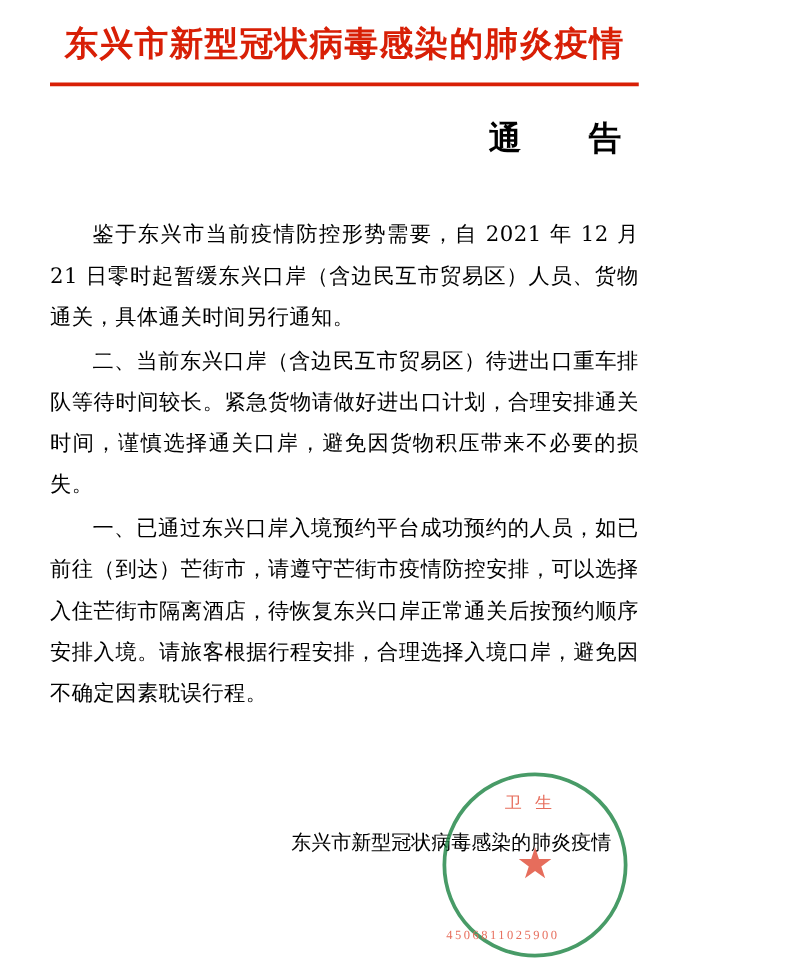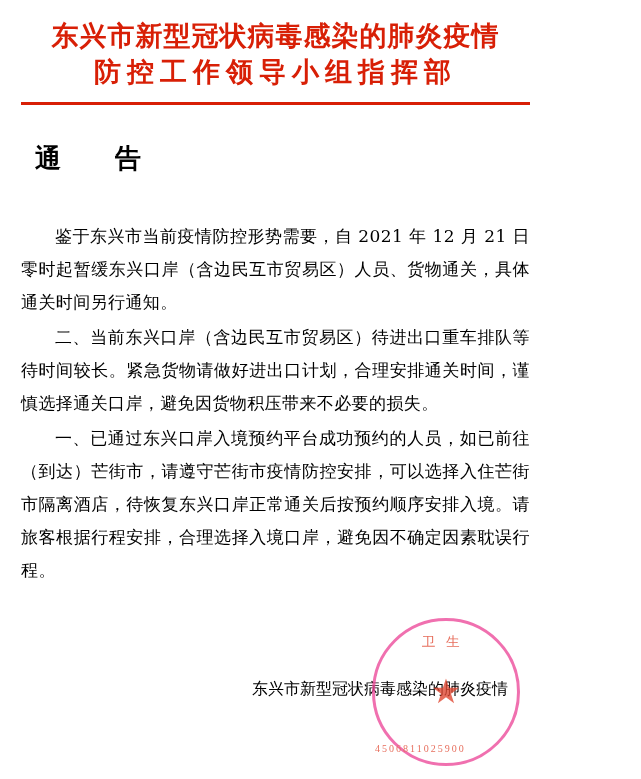--- a/index.html
+++ b/index.html
@@ -13,21 +13,21 @@
     font-family: "Liberation Serif", serif;
     color: #000000;
     position: relative;
     overflow: hidden;
   }
   .page {
     position: relative;
     width: 551px;
     height: 779px;
     box-sizing: border-box;
-    padding: 0 21px;
+    padding: 0 40px;
   }
   
   .masthead {
     padding-top: 18px;
     text-align: center;
   }
   .masthead-line {
     color: #d81f06;
     font-family: "DejaVu Serif", serif;
     font-weight: bold;
@@ -41,26 +41,26 @@
     font-size: 27px;
   }
   .red-rule {
     margin-top: 12px;
     height: 3px;
     background: #d81f06;
     width: 100%;
   }
   
   .doc-title {
-    text-align: left;
+    text-align: right;
     font-family: "DejaVu Serif", serif;
     font-weight: bold;
     font-size: 26px;
     letter-spacing: 14px;
-    margin-top: 36px;
+    margin-top: 24px;
     margin-bottom: 6px;
     text-indent: 14px;
   }
   
   .body-text {
     margin-top: 44px;
     font-family: "DejaVu Serif", serif;
     font-size: 17px;
     line-height: 33px;
     text-align: justify;
@@ -81,25 +81,25 @@
     padding-right: 22px;
     position: relative;
     z-index: 2;
   }
   .signature div {
     white-space: nowrap;
   }
   
   .seal {
     position: absolute;
-    left: 372px;
+    left: 354px;
     top: 618px;
     width: 142px;
     height: 142px;
-    border: 3px solid #ec4899;
+    border: 3px solid #15803d;
     border-radius: 50%;
     opacity: 0.78;
     z-index: 3;
     pointer-events: none;
   }
   .seal-star {
     position: absolute;
     left: 50%;
     top: 50%;
     transform: translate(-50%, -50%);
@@ -128,21 +128,20 @@
     font-family: Liberation Serif, serif;
   }
 </style>
 </head>
 <body>
 
 <div class="page">
 
   <div class="masthead">
     <div class="masthead-line line1">东兴市新型冠状病毒感染的肺炎疫情</div>
-    <div class="masthead-line line2">防控工作领导小组指挥部</div>
   </div>
 
   <div class="red-rule"></div>
 
   <div class="doc-title">通　告</div>
 
   <div class="body-text">
     <p class="para">鉴于东兴市当前疫情防控形势需要，自 2021 年 12 月 21 日零时起暂缓东兴口岸（含边民互市贸易区）人员、货物通关，具体通关时间另行通知。</p>
     <p class="para">二、当前东兴口岸（含边民互市贸易区）待进出口重车排队等待时间较长。紧急货物请做好进出口计划，合理安排通关时间，谨慎选择通关口岸，避免因货物积压带来不必要的损失。</p>
     <p class="para">一、已通过东兴口岸入境预约平台成功预约的人员，如已前往（到达）芒街市，请遵守芒街市疫情防控安排，可以选择入住芒街市隔离酒店，待恢复东兴口岸正常通关后按预约顺序安排入境。请旅客根据行程安排，合理选择入境口岸，避免因不确定因素耽误行程。</p>

